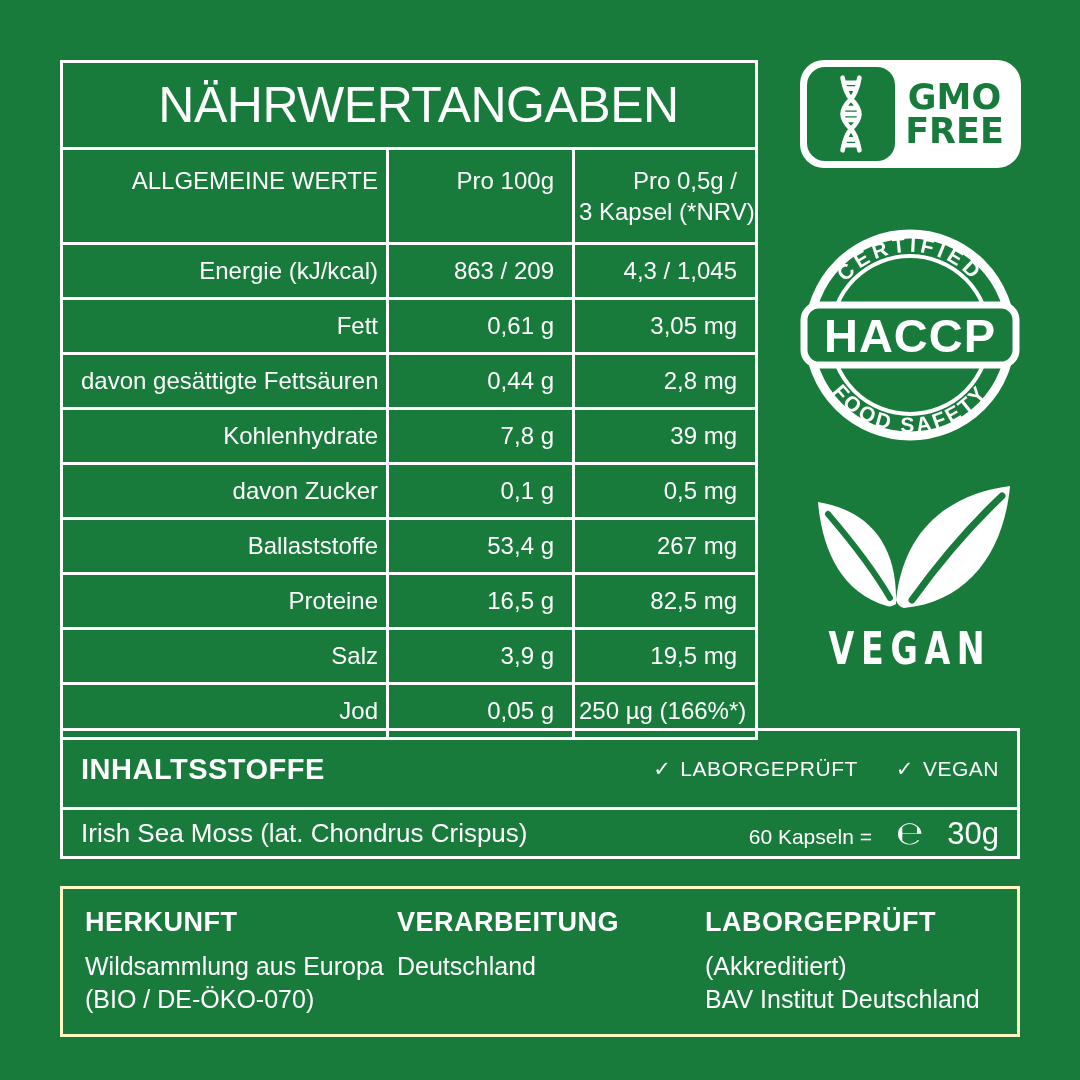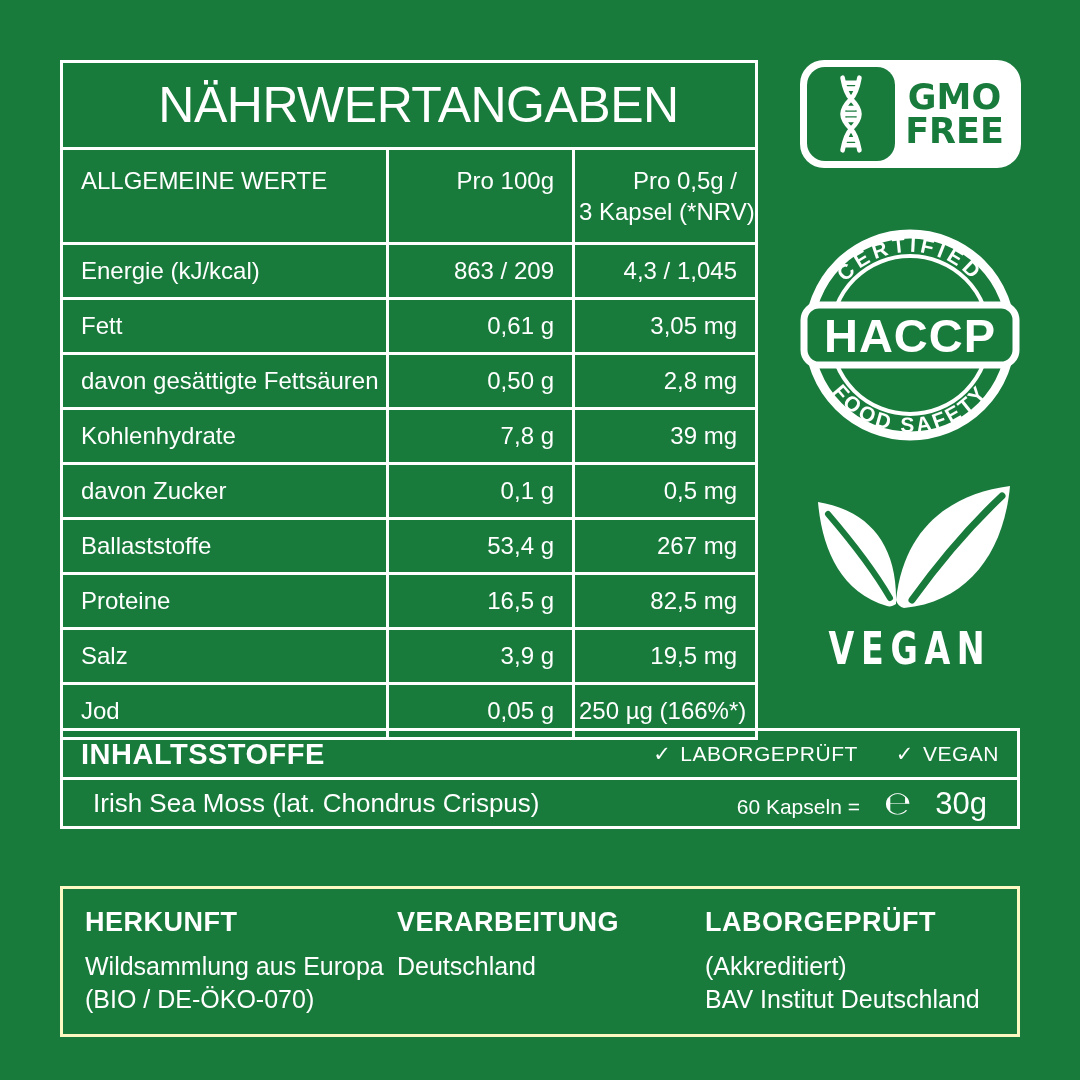--- a/index.html
+++ b/index.html
@@ -6,45 +6,45 @@
   .canvas{
     position:relative;width:1080px;height:1080px;background:#187B3C;
     font-family:"Liberation Sans",sans-serif;color:#fff;overflow:hidden;
   }
   
   table.nutri{position:absolute;left:60px;top:60px;width:695px;border-collapse:collapse;table-layout:fixed;}
   .nutri td,.nutri th{border:3px solid #fff;font-weight:400;white-space:nowrap;}
   .title-cell{height:82px;font-size:50px;font-weight:700;padding-left:20px;letter-spacing:-0.5px;vertical-align:middle;text-align:center;}
   .head th{height:76px;vertical-align:top;padding-top:15px;font-size:24px;line-height:1.3;}
   .body td{height:50px;font-size:24px;vertical-align:middle;}
-  .cl{text-align:left;padding-left:18px;padding-right:20px;}
+  .cl{text-align:right;padding-left:18px;padding-right:8px;}
   .cr{text-align:right;padding-right:18px;padding-left:4px;}
   
   .gmo{position:absolute;left:800px;top:60px;width:221px;height:108px;background:#fff;border-radius:24px;
        display:flex;align-items:center;padding:7px;box-sizing:border-box;}
   .gmo-ico{width:88px;height:94px;background:#187B3C;border-radius:18px;flex:none;
        display:flex;align-items:center;justify-content:center;}
   .gmo-txt{flex:1;display:flex;flex-direction:column;align-items:center;justify-content:flex-end;
        color:#187B3C;font-weight:700;font-size:35px;line-height:.98;font-family:"DejaVu Sans",sans-serif;}
   
   .haccp{position:absolute;left:800px;top:225px;}
   .haccp text,.haccp textPath{fill:#fff;font-family:"Liberation Sans",sans-serif;font-weight:700;}
   
   .vegan-leaves{position:absolute;left:800px;top:480px;}
   .vegan-label{position:absolute;left:800px;top:622px;width:220px;text-align:center;
        font-family:"DejaVu Sans",sans-serif;font-weight:700;font-size:45px;letter-spacing:9px;
        transform:scaleX(.74);transform-origin:center;}
   
   .ing{position:absolute;left:60px;top:728px;width:960px;border:3px solid #fff;box-sizing:border-box;}
-  .ing-head{display:flex;align-items:center;justify-content:space-between;height:46px;border-bottom:3px solid #fff;padding:0 18px;}
+  .ing-head{display:flex;align-items:center;justify-content:space-between;height:46px;border-bottom:3px solid #fff;padding:15px 18px;}
   .ing-title{font-size:29px;font-weight:700;letter-spacing:.5px;}
   .ing-tags{display:flex;gap:38px;}
   .tag{font-size:21px;display:flex;align-items:center;gap:9px;letter-spacing:.5px;}
   .tag .chk{font-size:21px;}
-  .ing-body{display:flex;align-items:center;justify-content:space-between;height:46px;padding:0 30px;}
+  .ing-body{display:flex;align-items:center;justify-content:space-between;height:46px;padding:0 18px;}
   .ing-item{font-size:26px;}
   .amount{display:flex;align-items:baseline;gap:24px;}
   .amount-prefix{font-size:21px;}
   .amount-symbol{font-size:32px;font-family:"DejaVu Sans",sans-serif;}
   .amount-value{font-size:31px;}
   
   .info{position:absolute;left:60px;top:886px;width:960px;height:151px;border:3px solid #fef9c3;box-sizing:border-box;
        display:grid;grid-template-columns:312px 308px 1fr;padding:18px 0 0 22px;}
   .info-title{font-size:27px;font-weight:700;letter-spacing:.5px;margin:0 0 12px 0;}
   .info-line{font-size:25px;line-height:1.3;}
@@ -74,21 +74,21 @@
       <td class="cr">863 / 209</td>
       <td class="cr">4,3 / 1,045</td>
     </tr>
     <tr class="body">
       <td class="cl">Fett</td>
       <td class="cr">0,61 g</td>
       <td class="cr">3,05 mg</td>
     </tr>
     <tr class="body">
       <td class="cl">davon gesättigte Fettsäuren</td>
-      <td class="cr">0,50 g</td>
+      <td class="cr">0,44 g</td>
       <td class="cr">2,8 mg</td>
     </tr>
     <tr class="body">
       <td class="cl">Kohlenhydrate</td>
       <td class="cr">7,8 g</td>
       <td class="cr">39 mg</td>
     </tr>
     <tr class="body">
       <td class="cl">davon Zucker</td>
       <td class="cr">0,1 g</td>

